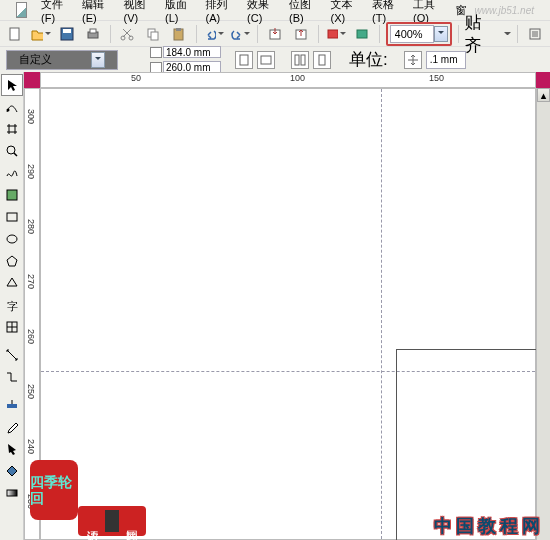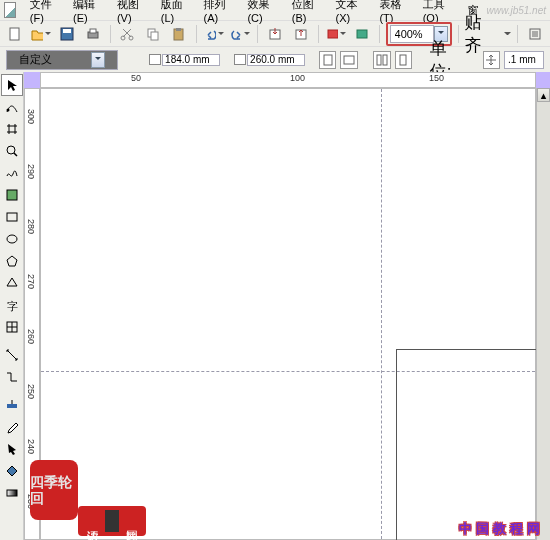--- a/index.html
+++ b/index.html
@@ -1,60 +1,60 @@
 <!DOCTYPE html>
 <html><head>
 <meta charset="utf-8">
 <style>
 *{margin:0;padding:0;box-sizing:border-box;font-family:"Microsoft YaHei",SimSun,Arial,sans-serif;font-size:11px}
 body{background:#e8e8e0;width:550px;height:540px;overflow:hidden;position:relative}
-.menubar{display:flex;align-items:center;height:20px;background:#efefea;padding:0 4px;gap:2px}
+.menubar{display:flex;align-items:center;height:20px;background:#efefea;padding:0 16px;gap:2px}
 .menubar .doc-icon{width:14px;height:16px;background:linear-gradient(135deg,#fff 60%,#7aa 60%);border:1px solid #888;margin-right:6px}
 .menu-item{padding:2px 6px;color:#000;cursor:default}
 .wm{margin-left:auto;color:#bbb;font-size:10px;font-style:italic}
 .toolbar{display:flex;align-items:center;height:26px;background:#efefea;border-top:1px solid #ddd;padding:0 4px;gap:4px}
 .tb-btn{width:22px;height:22px;display:flex;align-items:center;justify-content:center;border:1px solid transparent;border-radius:2px}
 .tb-sep{width:1px;height:18px;background:#ccc;margin:0 2px}
 .drop-arr{width:7px;height:7px;display:inline-block;margin-left:2px}
 .drop-arr::after{content:"";display:block;border:3px solid transparent;border-top-color:#555;margin-top:2px}
 .zoom-box{border:2px solid #c44;border-radius:2px;padding:1px 2px;display:flex;align-items:center;gap:0}
 .zoom-inp{width:44px;height:18px;border:1px solid #aab;background:#fff;padding:0 4px;font-size:11px}
 .zoom-dd{width:14px;height:16px;background:linear-gradient(#e8f0ff,#c8d8f0);border:1px solid #89a;display:flex;align-items:center;justify-content:center}
 .zoom-dd::after{content:"";border:3px solid transparent;border-top-color:#345}
 .propbar{display:flex;align-items:center;height:26px;background:#efefea;border-top:1px solid #ddd;padding:0 6px;gap:4px}
 .sel-box{height:20px;border:1px solid #aab;background:#737373;padding:0 12px;display:flex;align-items:center;min-width:112px;justify-content:space-between}
 .dd-btn{width:14px;height:16px;background:linear-gradient(#f0f3fa,#cbd6eb);border:1px solid #89a;display:flex;align-items:center;justify-content:center}
 .dd-btn::after{content:"";border:3px solid transparent;border-top-color:#345}
-.dim-col{display:flex;flex-direction:row;gap:14px}
+.dim-col{display:flex;flex-direction:column;gap:3px}
 .dim-row{display:flex;align-items:center;height:12px}
 .dim-icon{width:12px;height:11px;border:1px solid #888;margin-right:1px;background:#fff}
 .dim-inp{width:58px;height:12px;border:1px solid #aab;background:#fff;font-size:10px;padding:0 2px}
 .sq-ic{width:18px;height:18px;border:1px solid #999;background:#fff;display:flex;align-items:center;justify-content:center}
 .num-inp{width:40px;height:18px;border:1px solid #aab;background:#fff;font-size:10px;padding:0 3px}
 .lbl{font-size:17px;color:#000}
 .workspace{display:flex;height:468px;background:#efefea}
 .toolbox{width:24px;background:#efefea;border-right:1px solid #ccc;display:flex;flex-direction:column;padding-top:2px}
 .tool{width:22px;height:22px;display:flex;align-items:center;justify-content:center;margin:0 auto;border:1px solid transparent}
 .tool.sel{background:#fff;border:1px solid #888}
-.canvas-area{flex:1;position:relative;background:#c4b5fd}
+.canvas-area{flex:1;position:relative;background:#be185d}
 .hruler{position:absolute;left:16px;right:14px;top:0;height:16px;background:#fff;border:1px solid #bbb;overflow:hidden}
 .vruler{position:absolute;left:0;top:16px;bottom:0;width:16px;background:#fff;border:1px solid #bbb}
 .rnum{position:absolute;font-size:9px;color:#333}
 .canvas{position:absolute;left:16px;top:16px;right:14px;bottom:0;background:#fff;border:1px solid #bbb}
 .guide-v{position:absolute;top:0;bottom:0;border-left:1px dashed #99a}
 .guide-h{position:absolute;left:0;right:0;border-top:1px dashed #99a}
 .pgbox{position:absolute;border:1px solid #555;box-shadow:2px 2px 0 #999}
 .scrollbar{width:14px;background:#e0e0da;border-left:1px solid #bbb;position:absolute;right:0;top:16px;bottom:0}
 .sb-btn{height:14px;background:linear-gradient(#f0f0ea,#d8d8d2);border:1px solid #aaa;display:flex;align-items:center;justify-content:center}
-.seal{position:absolute;bottom:20px;left:30px;width:48px;height:60px;background:#c22;border-radius:8px;display:flex;flex-direction:column;align-items:center;justify-content:center;color:#e5e5e5;font-size:14px;font-weight:bold;line-height:16px}
+.seal{position:absolute;bottom:20px;left:30px;width:48px;height:60px;background:#c22;border-radius:8px;display:flex;flex-direction:column;align-items:center;justify-content:center;color:#5eead4;font-size:14px;font-weight:bold;line-height:16px}
 .seal2{position:absolute;bottom:4px;left:78px;width:68px;height:30px;background:#c22;border-radius:4px;display:flex;align-items:center;justify-content:center;gap:4px}
 .seal2 .ph{width:14px;height:22px;background:#333}
 .seal2 .tx{color:#fff;font-size:12px;writing-mode:vertical-rl}
 .brand{position:absolute;right:6px;bottom:2px;text-align:right}
-.brand .cn{color:#6d28d9;font-size:13px;text-shadow:1px 1px 0 #c44,-1px -1px 0 #c44,1px -1px 0 #c44,-1px 1px 0 #c44;font-weight:bold;letter-spacing:4px}
+.brand .cn{color:#0c4a6e;font-size:18px;text-shadow:1px 1px 0 #c44,-1px -1px 0 #c44,1px -1px 0 #c44,-1px 1px 0 #c44;font-weight:bold;letter-spacing:4px}
 .brand .en{color:#fff;font-size:22px;font-weight:bold;text-shadow:1px 1px 0 #e55,-1px -1px 0 #e55,1px -1px 0 #e55,-1px 1px 0 #e55;font-family:Arial}
 svg{display:block}
 </style>
 </head>
 <body>
 
 <div class="menubar">
   <span class="doc-icon"></span>
   <span class="menu-item">文件(F)</span>
   <span class="menu-item">编辑(E)</span>

